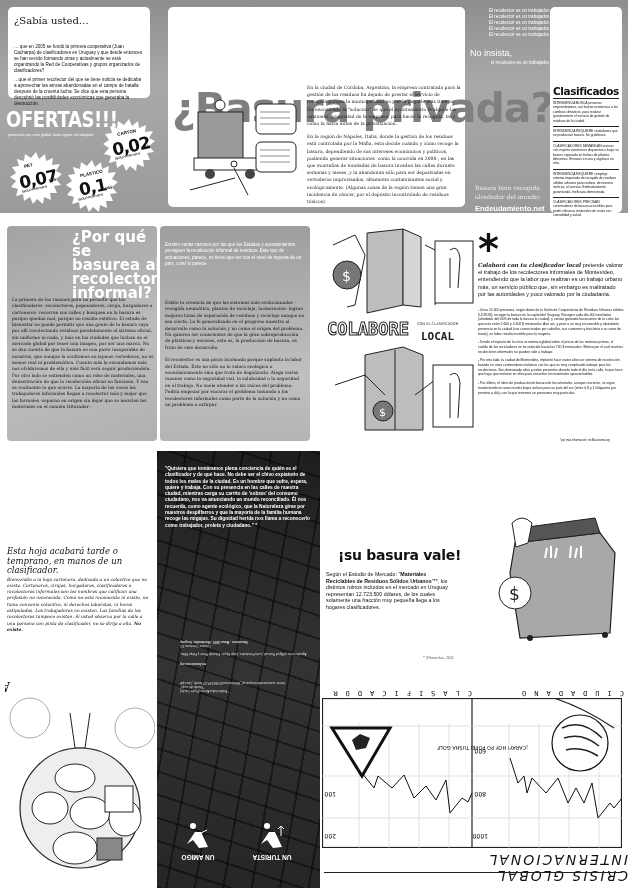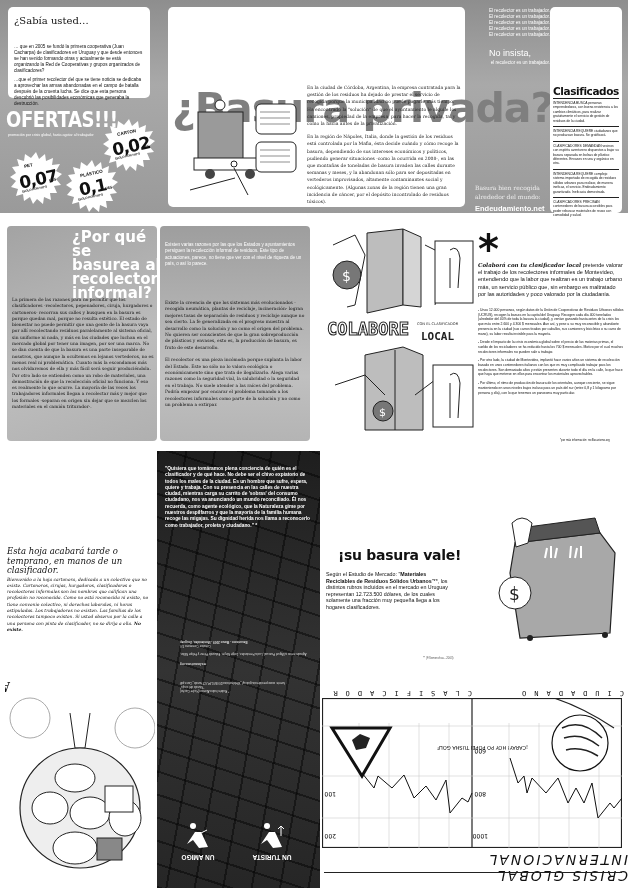--- a/index.html
+++ b/index.html
@@ -23,21 +23,21 @@
   .burst .unit { left: 39px; top: 26px; font-size: 3.8px; transform: rotate(-12deg); }
   .burst .small { left: 12px; top: 35px; font-size: 3px; transform: rotate(-12deg); }
 
   .basura-panel { left: 168px; top: 7px; width: 297px; height: 200px; background: #fff; border-radius: 5px; }
   .basura-title { left: 172px; top: 36px; font-family: "DejaVu Sans", sans-serif; font-weight: bold; font-size: 41px; letter-spacing: -1px; color: #7f7f7f; white-space: nowrap; margin-top: 48px; }
   .basura-text { left: 307px; top: 84px; width: 154px; font-family: "DejaVu Serif", serif; font-size: 4.5px; line-height: 7.2px; color: #222; }
   .basura-text p { margin-bottom: 6px; }
   .basura-illus { left: 190px; top: 90px; width: 110px; height: 110px; }
 
   .recolector-lines { left: 470px; top: 8px; width: 80px; text-align: right; font-size: 4.6px; line-height: 6px; color: #fff; }
-  .no-insista { left: 470px; top: 48px; width: 80px; text-align: center; color: #fff; font-size: 9px; }
+  .no-insista { left: 470px; top: 48px; width: 80px; text-align: left; color: #fff; font-size: 9px; }
   .no-insista-sub { left: 455px; top: 60px; width: 95px; text-align: right; color: #fff; font-size: 4.5px; }
   .bienrecogida { left: 475px; top: 183px; width: 80px; font-family: "DejaVu Serif", serif; font-size: 6px; line-height: 9px; color: #eee; }
   .recicladores { left: 475px; top: 204px; font-weight: bold; font-size: 7.5px; color: #fff; }
 
   .clasificados { left: 550px; top: 7px; width: 72px; height: 206px; background: #fff; border-radius: 5px; padding: 2px 3px; }
   .clasificados h3 { margin-top: 76px; font-family: "DejaVu Sans", sans-serif; font-weight: bold; font-size: 10.5px; letter-spacing: -0.4px; border-bottom: 1px solid #222; padding-bottom: 1px; }
   .clasif-item { font-size: 3.3px; line-height: 4.4px; padding: 2px 0 3px; border-bottom: 1px solid #222; }
 
   
   .porque-panel { left: 7px; top: 226px; width: 150px; height: 215px; background: linear-gradient(160deg,#a3a3a3,#bdbdbd 60%,#b0b0b0); border-radius: 4px; }

